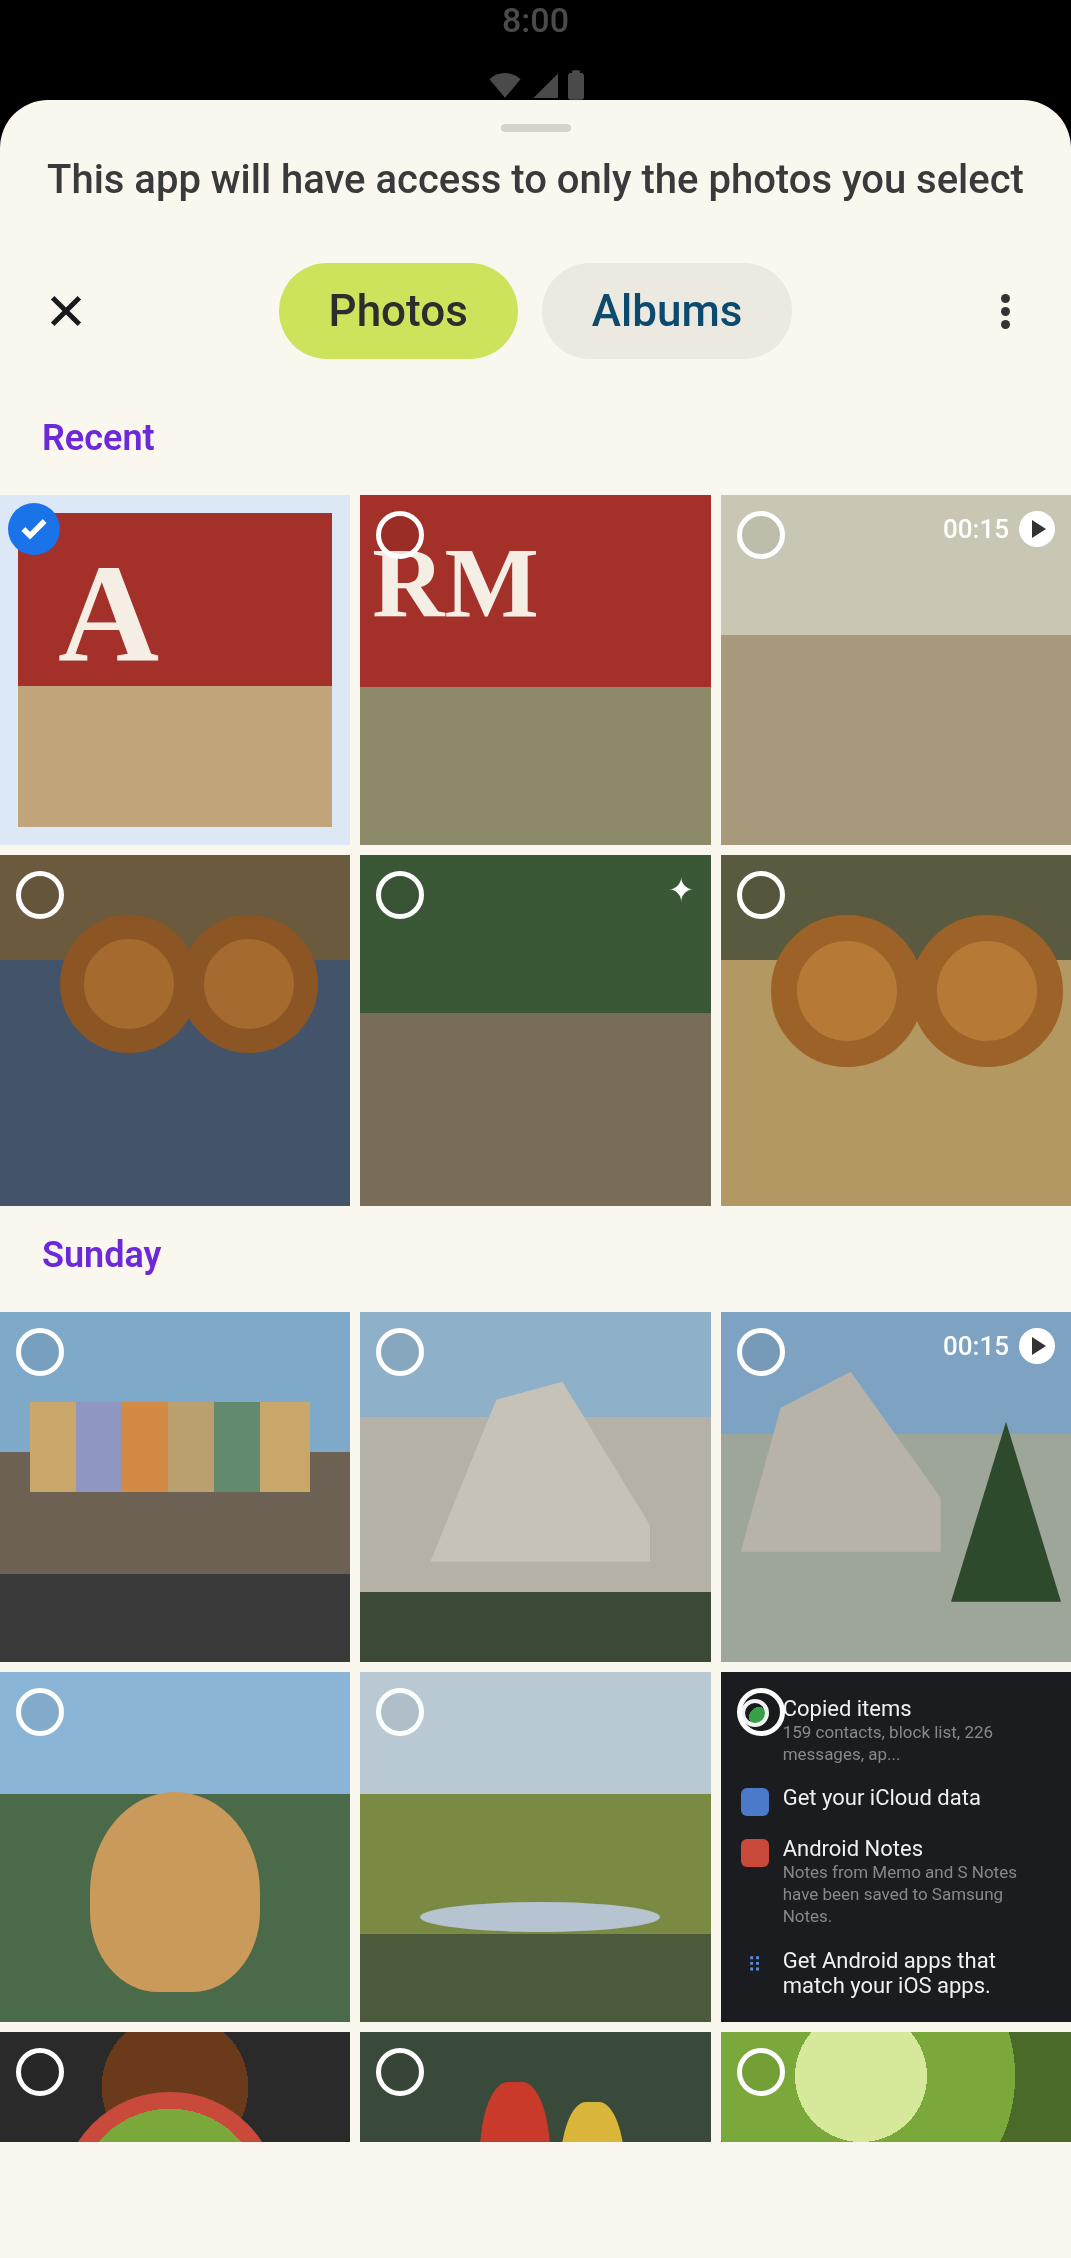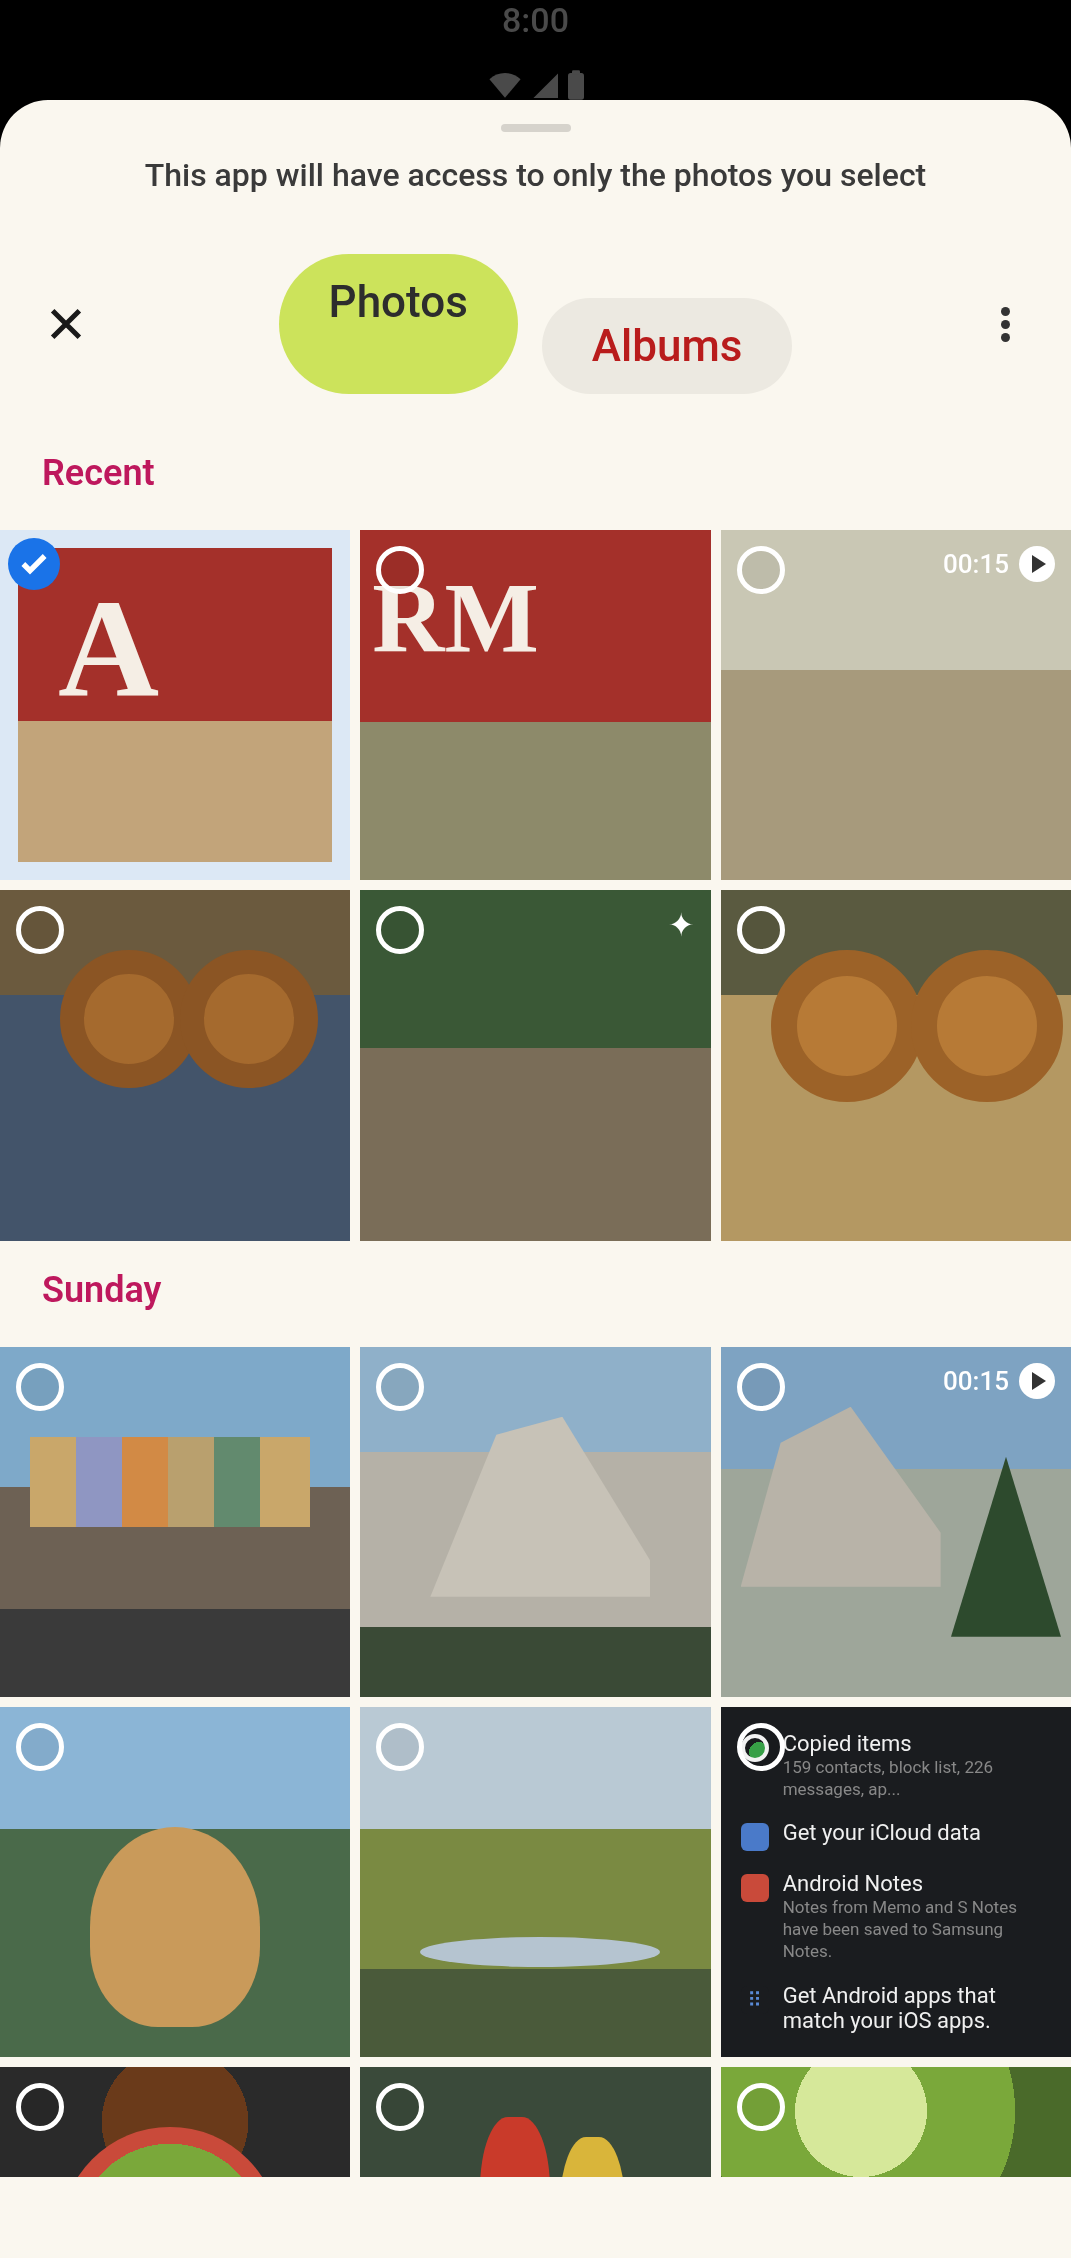--- a/index.html
+++ b/index.html
@@ -7,35 +7,35 @@
   .screen { width: 1071px; height: 2258px; background: #000; display: flex; flex-direction: column; }
 
   
   .status-bar { height: 100px; display: flex; align-items: center; justify-content: space-between; padding: 0 40px; color: #4a4a4a; flex-direction: column; }
   .status-time { font-size: 34px; font-weight: 500; }
   .status-icons { display: flex; gap: 10px; align-items: center; }
 
   
   .sheet { flex: 1; background: #faf7ef; border-top-left-radius: 48px; border-top-right-radius: 48px; overflow: hidden; position: relative; }
   .drag-handle { width: 70px; height: 8px; background: #d6d3cc; border-radius: 4px; margin: 24px auto 16px auto; }
-  .access-text { text-align: center; font-size: 32px; color: #3a3a3a; font-weight: 500; padding: 8px 40px 40px 40px; }
+  .access-text { text-align: center; font-size: 40px; color: #3a3a3a; font-weight: 500; padding: 8px 40px 40px 40px; }
 
   
   .header-row { display: flex; align-items: center; padding: 20px 36px 30px 36px; }
   .close-btn { width: 60px; height: 60px; display: flex; align-items: center; justify-content: center; cursor: pointer; }
   .close-btn svg { width: 40px; height: 40px; }
   .tabs { flex: 1; display: flex; justify-content: center; gap: 24px; }
   .tab { padding: 22px 50px; border-radius: 999px; font-size: 44px; font-weight: 500; cursor: pointer; }
   .tab.active { background: #cce35b; color: #2d2d2d; }
-  .tab.inactive { background: #ece9e1; color: #b91c1c; margin-top: 44px; }
+  .tab.inactive { background: #ece9e1; color: #0c4a6e; }
   .overflow-btn { width: 60px; height: 60px; display: flex; align-items: center; justify-content: center; cursor: pointer; }
   .dot { width: 9px; height: 9px; background: #333; border-radius: 50%; margin: 4px 0; }
 
   
-  .section-header { font-size: 36px; font-weight: 600; color: #be185d; padding: 28px 42px 36px 42px; }
+  .section-header { font-size: 36px; font-weight: 600; color: #6d28d9; padding: 28px 42px 36px 42px; }
 
   
   .grid { display: grid; grid-template-columns: repeat(3, 1fr); gap: 10px; border-radius: 14px; }
   .cell { position: relative; aspect-ratio: 1/1; overflow: hidden; cursor: pointer; }
   .cell.selected-cell { padding: 18px; background: #dce8f5; }
   .cell .thumb { width: 100%; height: 100%; display: block; }
 
   
   .sel-circle { position: absolute; top: 16px; left: 16px; width: 48px; height: 48px; border: 5px solid #fff; border-radius: 50%; background: rgba(0,0,0,0.05); }
   .sel-circle.checked { background: #1a73e8; border: none; width: 52px; height: 52px; top: 8px; left: 8px; display: flex; align-items: center; justify-content: center; }

